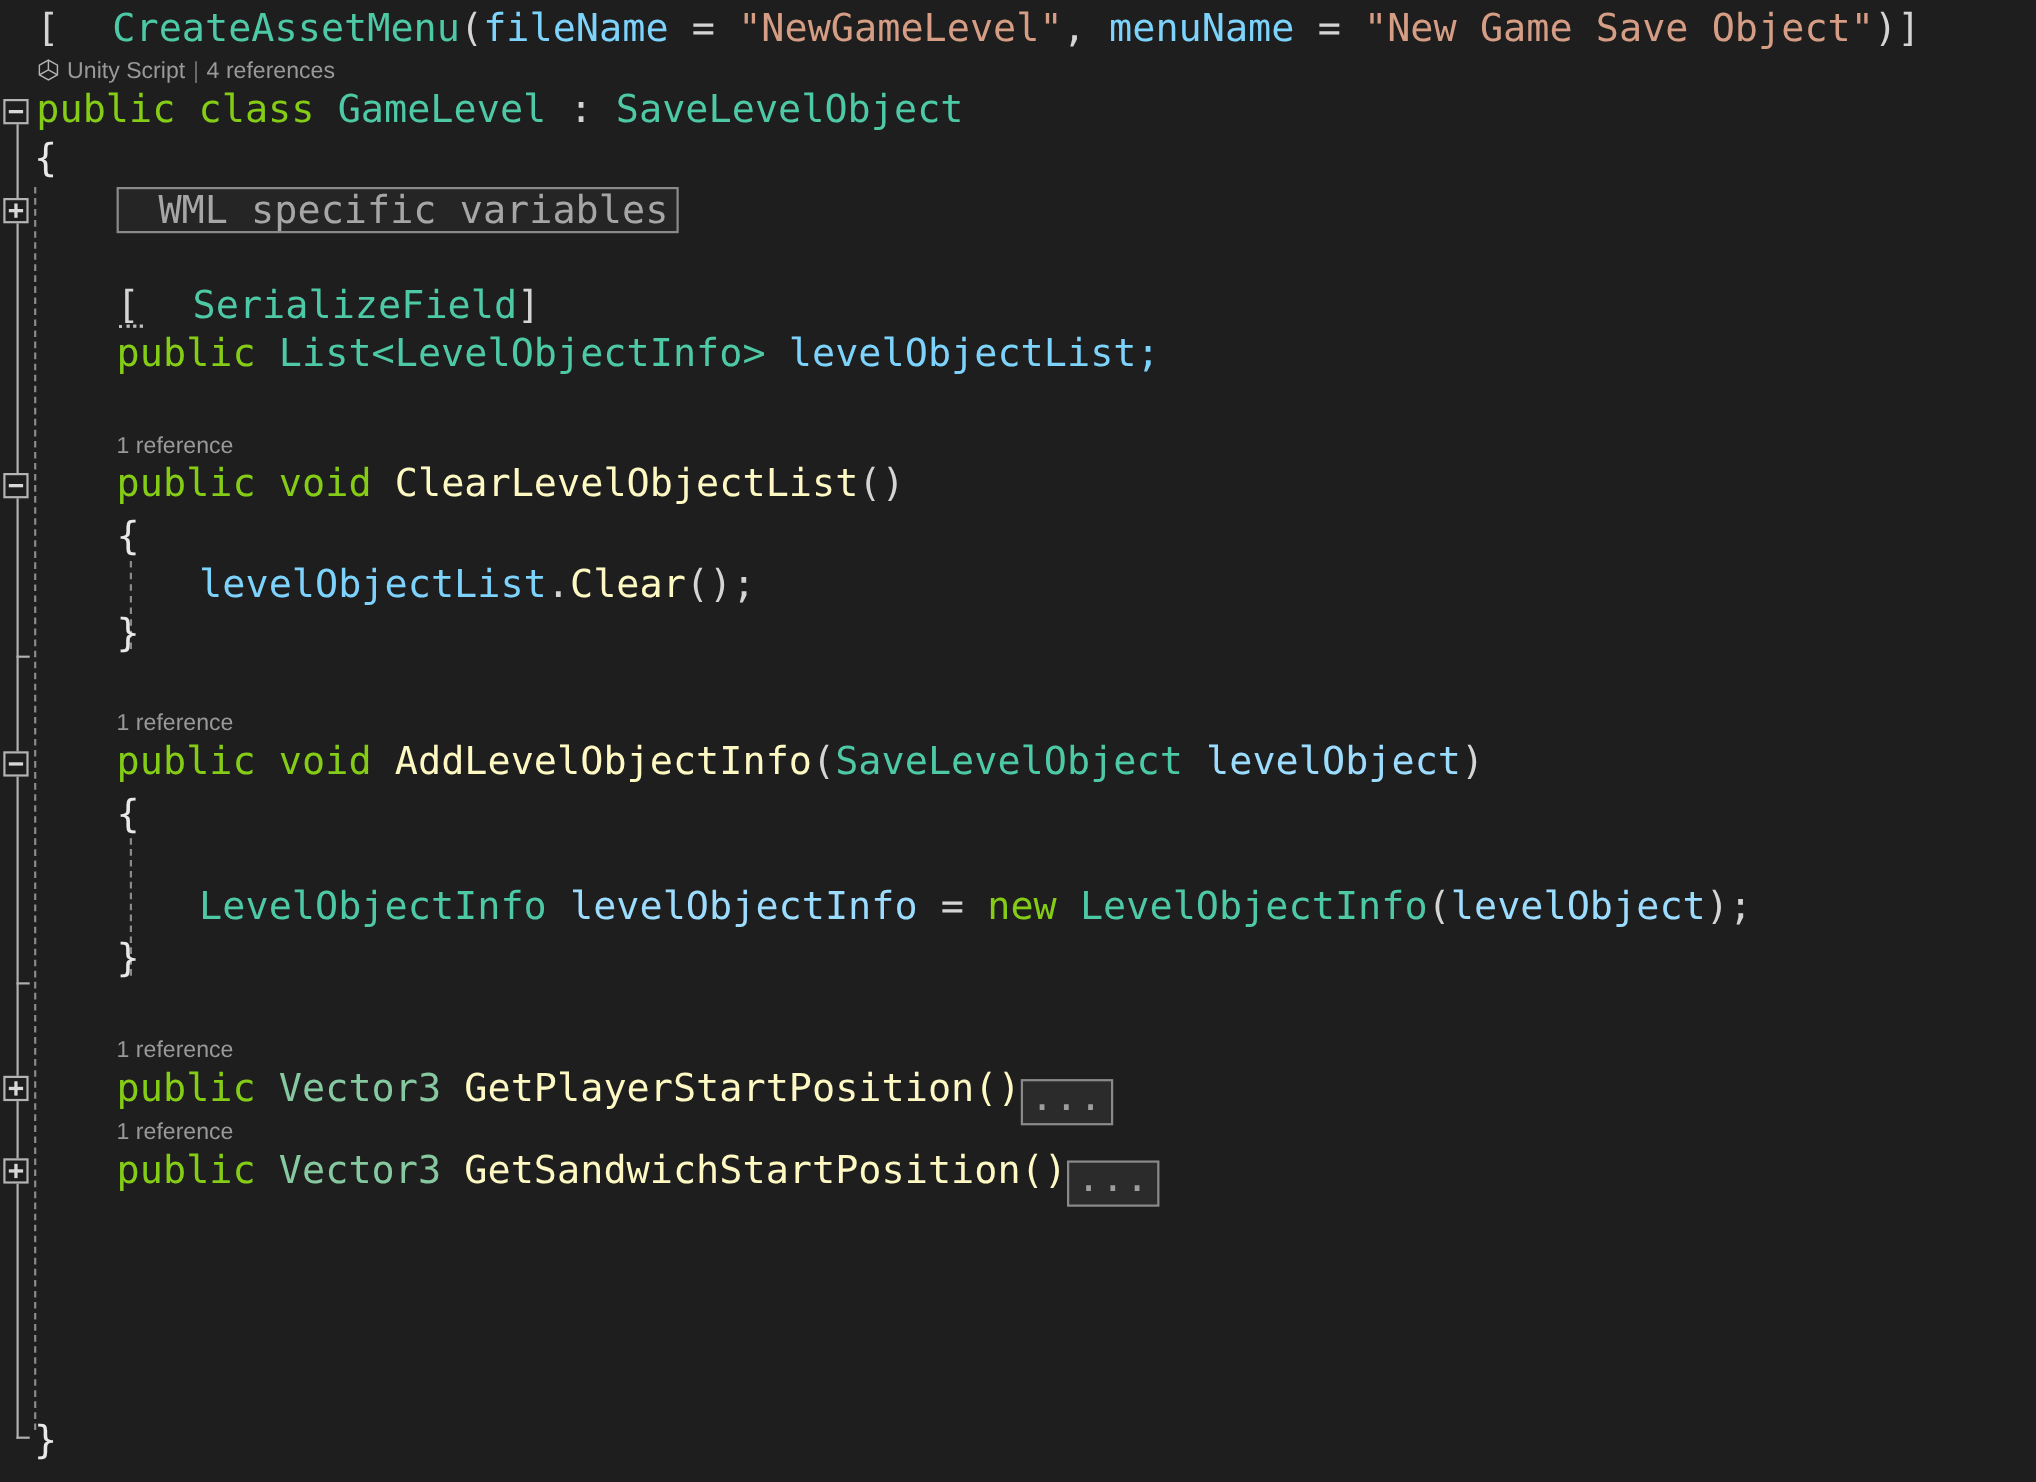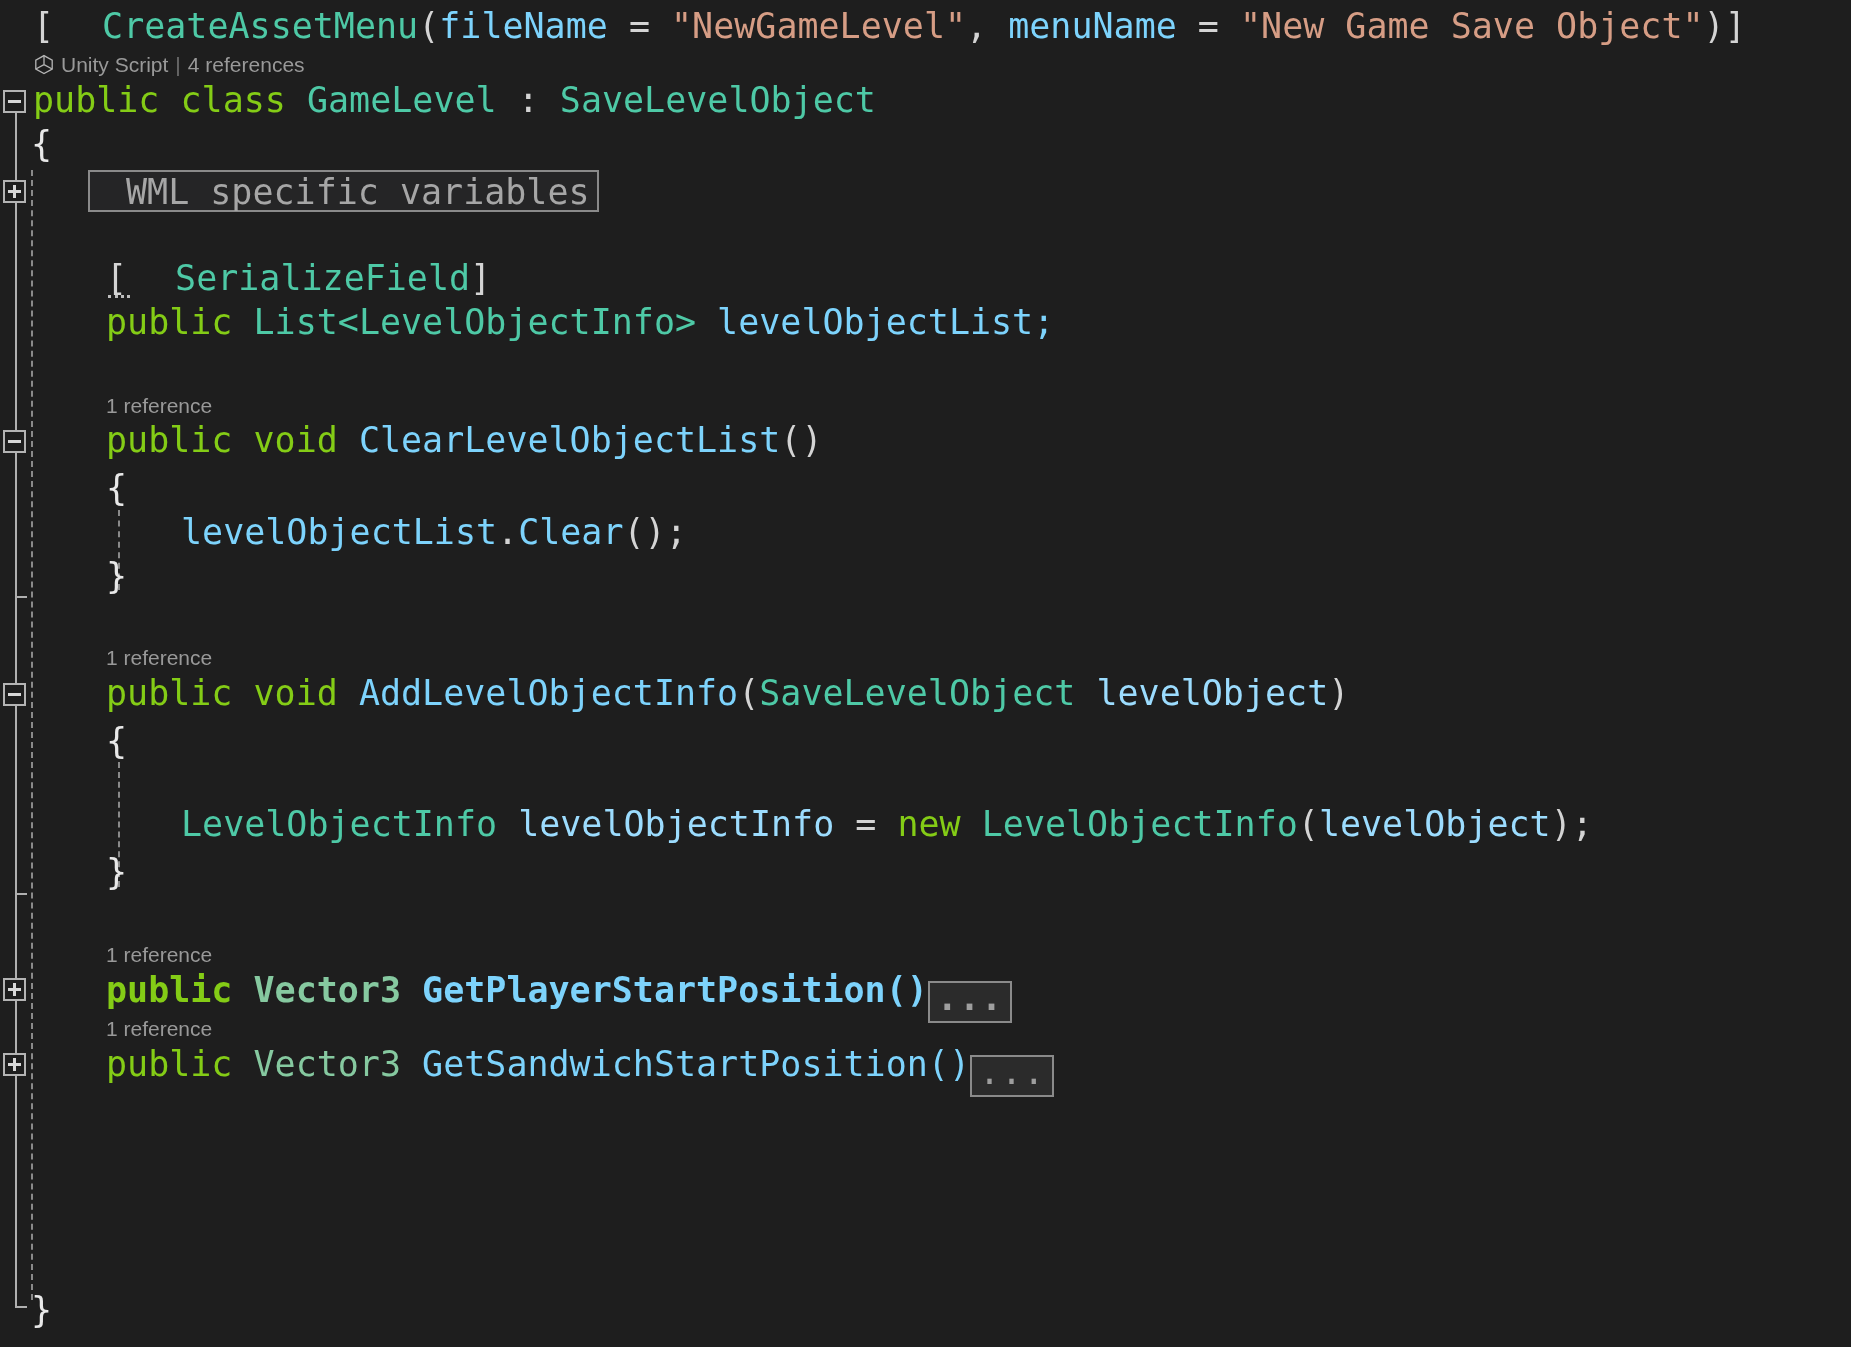--- a/index.html
+++ b/index.html
@@ -94,21 +94,21 @@
     white-space: pre;
     height: 44.2px;
     line-height: 44.2px;
   }
 
   
   .kw      { color: #84cc16; }          
   .type    { color: #4ec9a6; }          
   .type2   { color: #86c9a0; }          
   .attr    { color: #4ec9a6; margin-left: 48px; }          
-  .method  { color: #7dd3fc; }          
+  .method  { color: #fef9c3; }          
   .str     { color: #d69d85; }          
   .ident   { color: #7dd3fc; text-align: right; }          
   .param   { color: #9cdcfe; }          
   .punct   { color: #d4d4d4; }
   .brace   { color: #e8e8e8; }
 
   
   .codelens {
     position: absolute;
     color: #999999;
@@ -202,21 +202,21 @@
             <path d="M10 1.6 L10 10.6"></path>
             <path d="M10 10.6 L18.2 15"></path>
             <path d="M10 10.6 L1.8 15"></path>
           </g>
         </svg></span><span>Unity Script</span><span class="sep">|</span><span>4 references</span></div>
 
   <div class="line" style="top:78px; left:33px;"><span class="kw">public</span><span class="punct"> </span><span class="kw">class</span><span class="punct"> </span><span class="type">GameLevel</span><span class="punct"> : </span><span class="type">SaveLevelObject</span></div>
 
   <div class="line" style="top:122px; left:31px;"><span class="brace">{</span></div>
 
-  <div class="region-chip" style="top:170px; left:88px;padding-left:36px;">WML specific variables</div>
+  <div class="region-chip" style="top:170px; left:106px;padding-left:36px;">WML specific variables</div>
 
   <div class="line" style="top:256px; left:106px;"><span class="punct">[</span><span class="attr">SerializeField</span><span class="punct">]</span></div>
   <div class="suggest-dots" style="top:291px; left:108px;"></div>
 
   <div class="line" style="top:300px; left:106px;"><span class="kw">public</span><span class="punct"> </span><span class="type">List&lt;</span><span class="type">LevelObjectInfo</span><span class="type">&gt;</span><span class="ident"> levelObjectList;</span></div>
 
   <div class="codelens" style="top:393px; left:106px;">1 reference</div>
 
   <div class="line" style="top:418px; left:106px;"><span class="kw">public</span><span class="punct"> </span><span class="kw">void</span><span class="punct"> </span><span class="method">ClearLevelObjectList</span><span class="punct">()</span></div>
 
@@ -232,21 +232,21 @@
 
   <div class="line" style="top:719px; left:106px;"><span class="brace">{</span></div>
 
   <div class="line" style="top:762px; left:181px;margin-top:40px;"><span class="type">LevelObjectInfo</span><span class="param"> levelObjectInfo</span><span class="punct"> = </span><span class="kw">new</span><span class="punct"> </span><span class="type">LevelObjectInfo</span><span class="punct">(</span><span class="param">levelObject</span><span class="punct">);</span></div>
 
 
   <div class="line" style="top:850px; left:106px;"><span class="brace">}</span></div>
 
   <div class="codelens" style="top:942px; left:106px;">1 reference</div>
 
-  <div class="line" style="top:968px; left:106px;font-weight:bold;"><span class="kw">public</span><span class="punct"> </span><span class="type2">Vector3</span><span class="punct"> </span><span class="method">GetPlayerStartPosition</span><span class="method">()</span><span class="ellipsis-chip">...</span></div>
+  <div class="line" style="top:968px; left:106px;"><span class="kw">public</span><span class="punct"> </span><span class="type2">Vector3</span><span class="punct"> </span><span class="method">GetPlayerStartPosition</span><span class="method">()</span><span class="ellipsis-chip">...</span></div>
 
   <div class="codelens" style="top:1016px; left:106px;">1 reference</div>
 
   <div class="line" style="top:1042px; left:106px;"><span class="kw">public</span><span class="punct"> </span><span class="type2">Vector3</span><span class="punct"> </span><span class="method">GetSandwichStartPosition</span><span class="method">()</span><span class="ellipsis-chip">...</span></div>
 
   <div class="line" style="top:1288px; left:31px;"><span class="brace">}</span></div>
 
 </div>
 
 </body></html>

